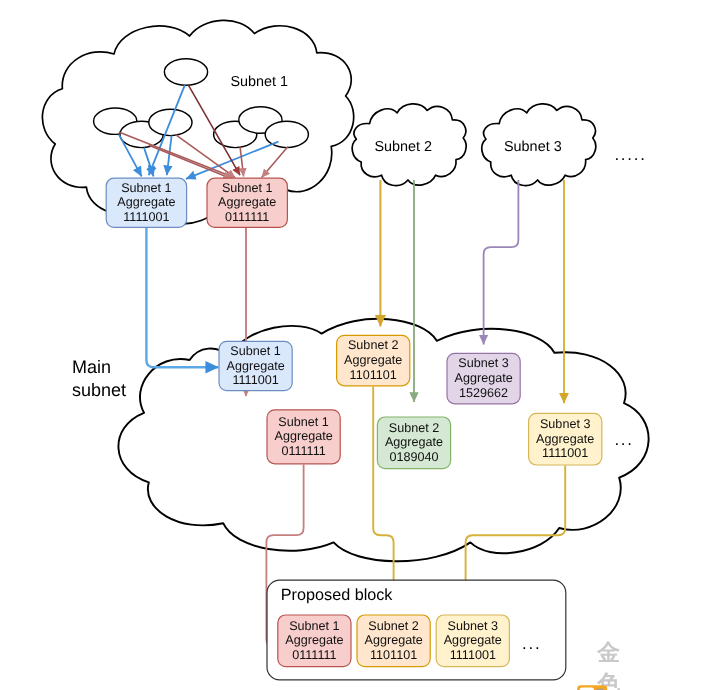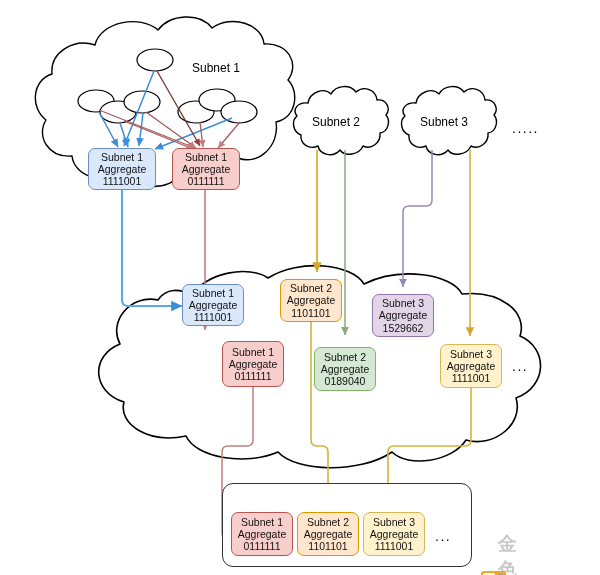--- a/index.html
+++ b/index.html
@@ -141,20 +141,24 @@
     <path d="M 311,322 L 311,440 Q 311,446 317,446 L 322,446 Q 328,446 328,452 L 328,516" fill="none" stroke="#d6b23a" stroke-width="1.6" marker-end="url(#ah-gold)"></path>
 
     <path d="M 471,388 L 471,440 Q 471,446 465,446 L 394,446 Q 388,446 388,452 L 388,516" fill="none" stroke="#d6b23a" stroke-width="1.6" marker-end="url(#ah-gold)"></path>
   </svg>
 
   <div class="cloud-label" style="left:192px;top:61px;">Subnet 1</div>
   <div class="cloud-label" style="left:312px;top:115px;">Subnet 2</div>
   <div class="cloud-label" style="left:420px;top:115px;">Subnet 3</div>
   <div class="dots" style="left:512px;top:120px;">.....</div>
 
+  <div class="big-label" style="left:60px;top:297px;">
+    <div>Main</div>
+    <div>subnet</div>
+  </div>
 
   <div class="node-box c-blue" style="left:88px;top:148px;width:68px;height:42px;">
     <span>Subnet 1</span>
     <span>Aggregate</span>
     <span>1111001</span>
   </div>
   <div class="node-box c-red" style="left:172px;top:148px;width:68px;height:42px;">
     <span>Subnet 1</span>
     <span>Aggregate</span>
     <span>0111111</span>
@@ -186,20 +190,21 @@
     <span>0189040</span>
   </div>
   <div class="node-box c-yellow" style="left:440px;top:344px;width:62px;height:44px;">
     <span>Subnet 3</span>
     <span>Aggregate</span>
     <span>1111001</span>
   </div>
   <div class="dots" style="left:512px;top:358px;">...</div>
 
   <div class="pblock" style="left:222px;top:483px;width:250px;height:84px;"></div>
+  <div class="pblock-title" style="left:234px;top:488px;">Proposed block</div>
 
   <div class="node-box c-red" style="left:231px;top:512px;width:62px;height:44px;">
     <span>Subnet 1</span>
     <span>Aggregate</span>
     <span>0111111</span>
   </div>
   <div class="node-box c-orange" style="left:297px;top:512px;width:62px;height:44px;">
     <span>Subnet 2</span>
     <span>Aggregate</span>
     <span>1101101</span>

